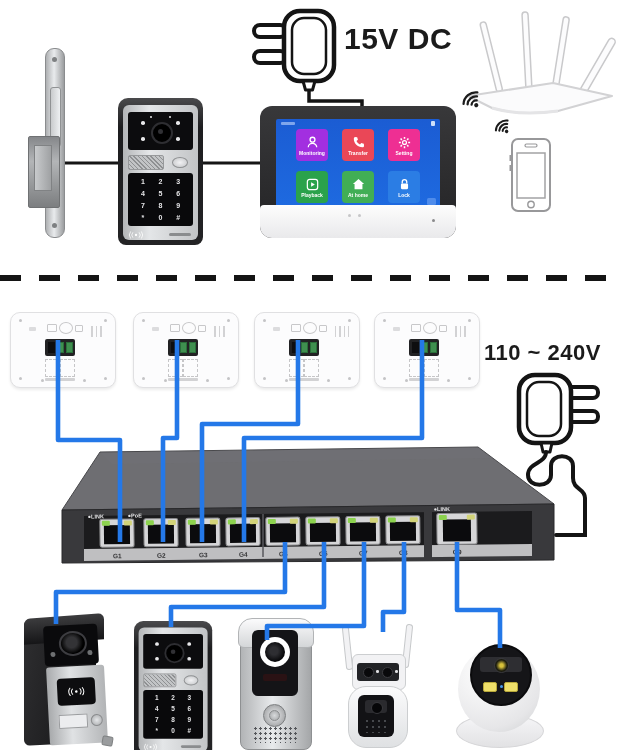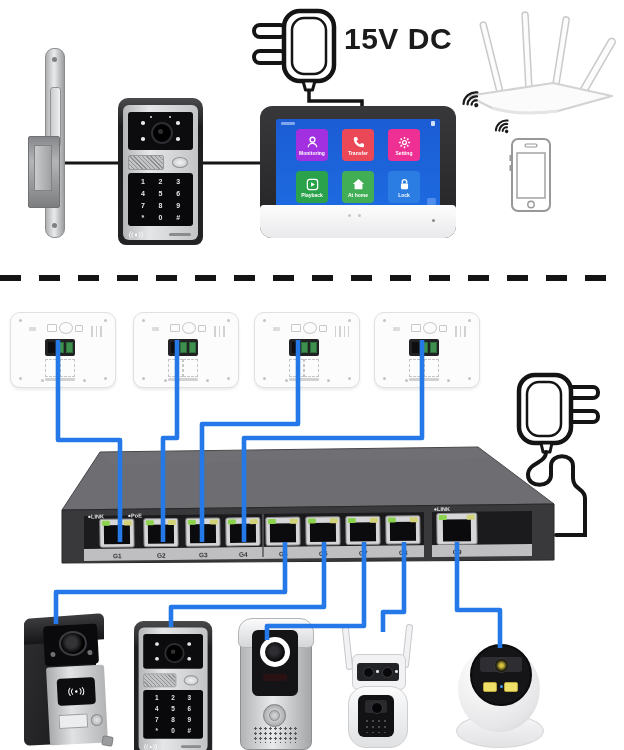--- a/index.html
+++ b/index.html
@@ -283,20 +283,21 @@
             <rect x="467" y="516.5" width="8" height="5" rx="1" fill="#d2d378"></rect>
             <text x="457" y="556" font-size="6.5" font-weight="700" fill="#333335" text-anchor="middle">G9</text>
           </g>
         </g>
       <rect x="424" y="511" width="8" height="47" fill="#39393c"></rect>
       <line x1="263" y1="514" x2="263" y2="557" stroke="#58585c" stroke-width="1.5"></line>
     </g>
   </svg>
 
   <div id="dc-label" class="pw-label">15V DC</div>
+  <div id="ac-label" class="pw-label">110 ~ 240V</div>
 
   <div id="divider" class="abs"></div>
 
   <div id="lock-plate" class="abs">
     <span class="screwhole" style="top:8px"></span>
     <span class="screwhole" style="top:174px"></span>
     <span id="lock-slot"></span>
   </div>
   <div id="lock-latch" class="abs">
       <i></i>

